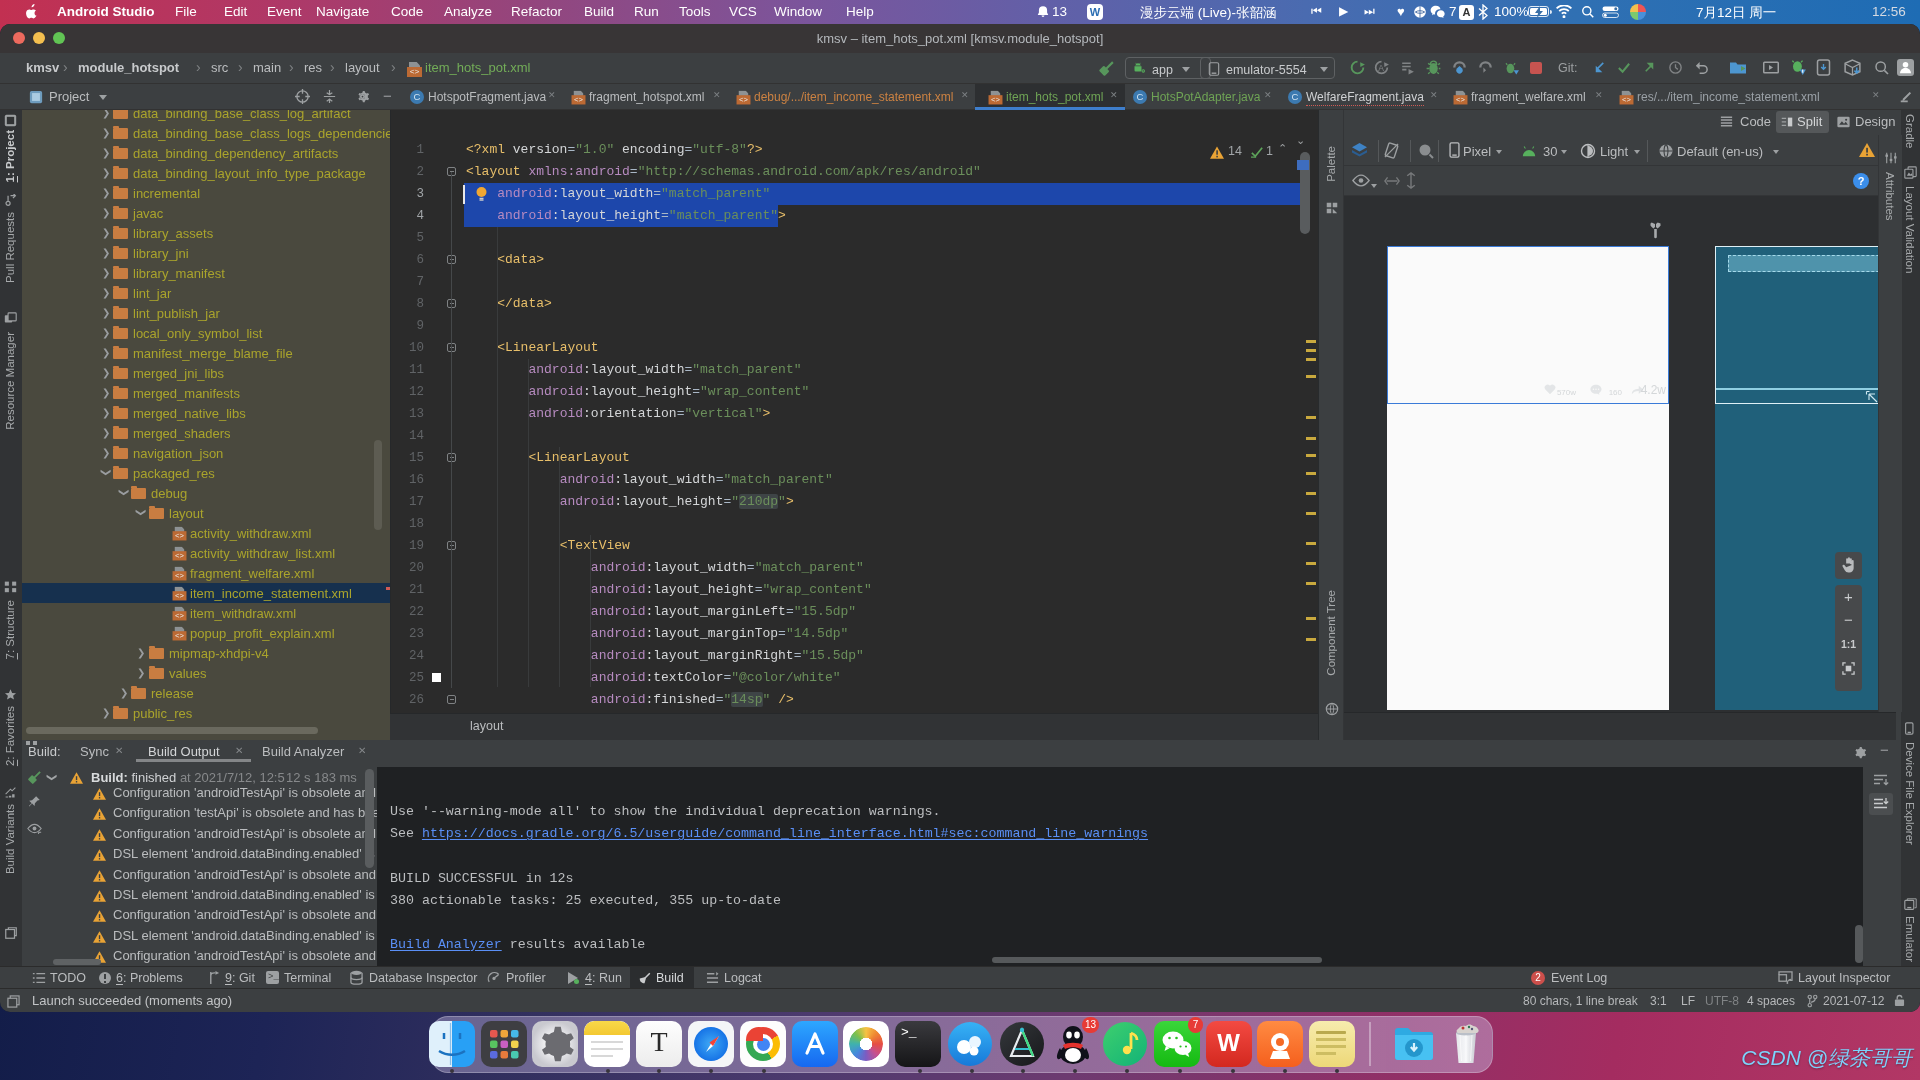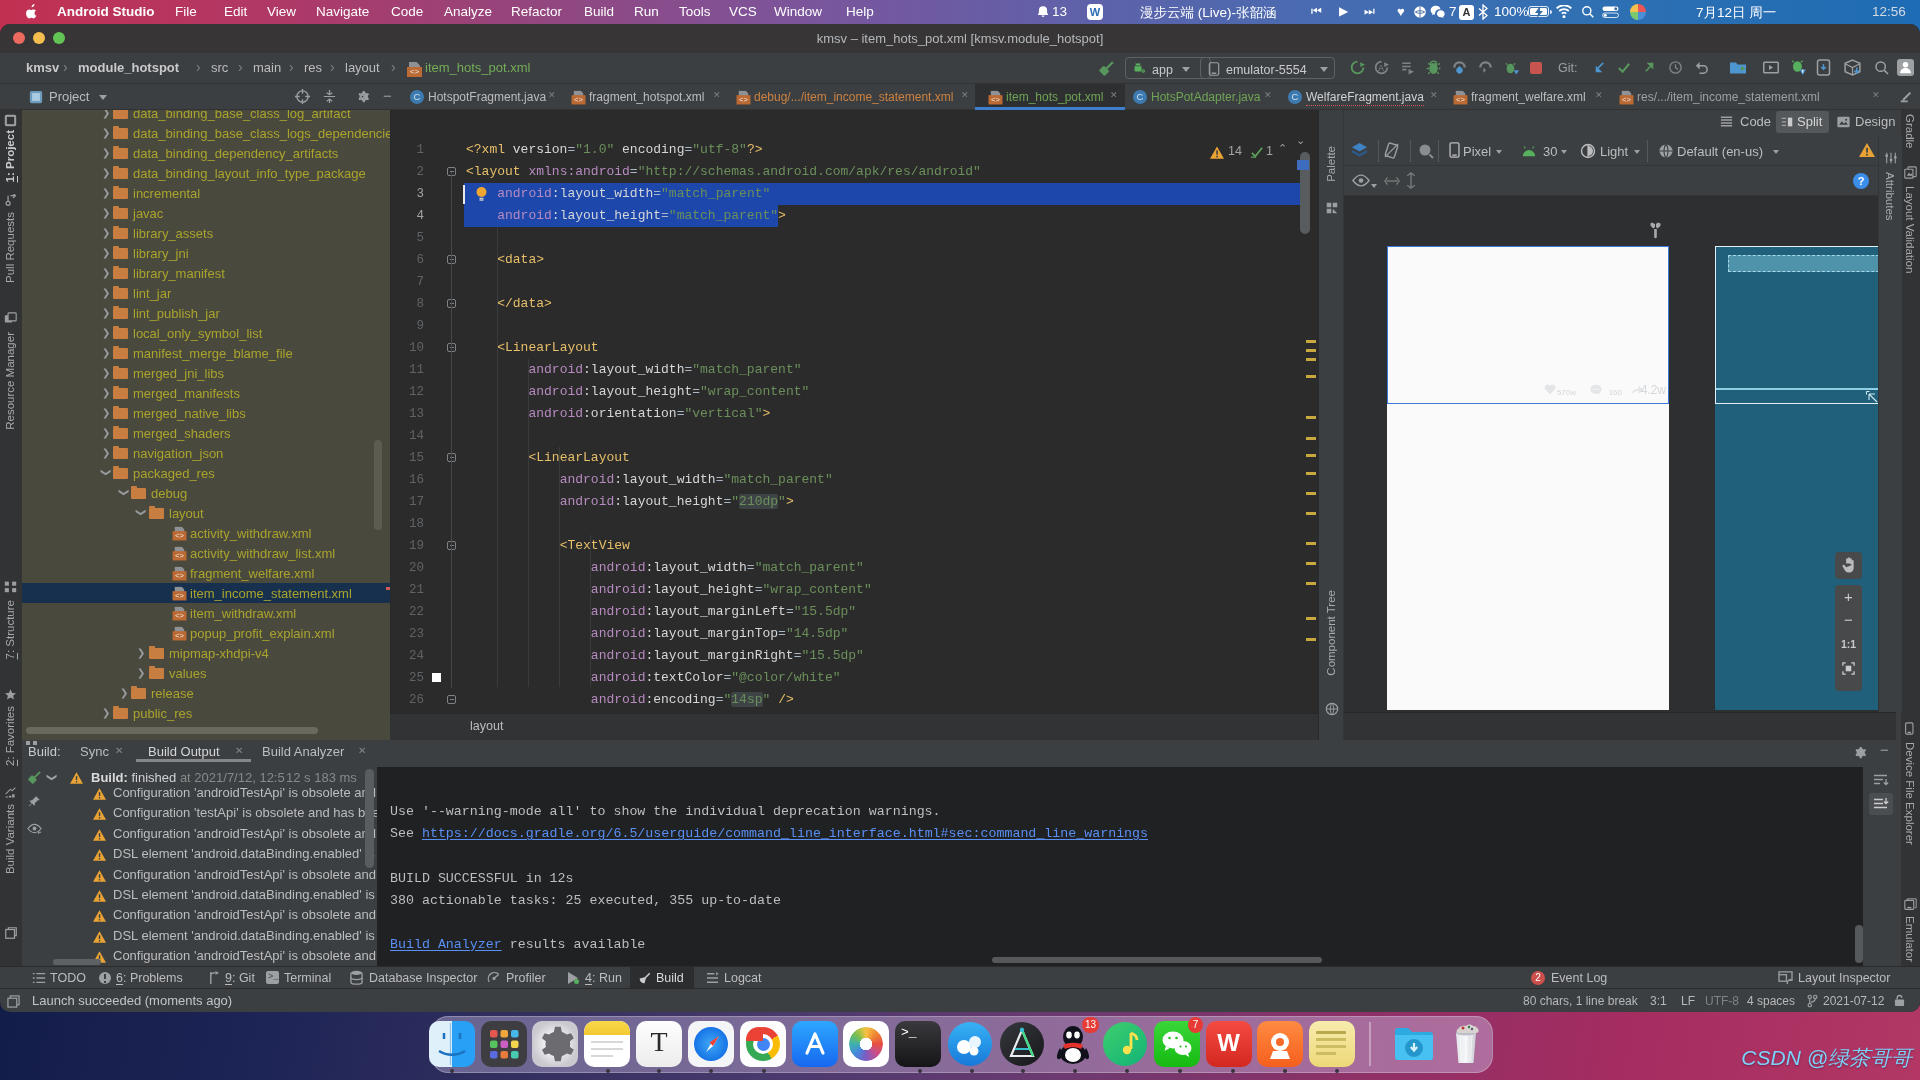--- a/index.html
+++ b/index.html
@@ -90,21 +90,21 @@
 <div id="screen">
   <div class="ab" id="wp-top"></div>
   <div class="ab" id="wp-bottom"></div>
   <div class="ab" id="menubar">
     <svg class="mi" style="left:26px;top:4px" width="15" height="17" viewBox="0 0 14 16">
         <path fill="#fff" d="M9.7 0c.1 1-.3 1.9-.9 2.6-.6.7-1.6 1.2-2.5 1.1-.1-.9.4-1.9 1-2.5C7.9.5 8.9.1 9.7 0zM12.6 12.1c-.5 1.1-1.1 2.2-2 3.1-.6.6-1.3 1.3-2.2 1.3-.9 0-1.2-.6-2.3-.6-1.1 0-1.5.6-2.4.6-.9 0-1.6-.7-2.2-1.4C.3 13.6-.6 10.5.5 8.3 1.1 7 2.3 6.2 3.6 6.2c.9 0 1.8.6 2.3.6.5 0 1.6-.7 2.7-.6.5 0 1.8.2 2.7 1.4-.1.1-1.6 1-1.6 2.9 0 2.3 2 3.1 2 3.1z" transform="scale(0.82)"></path>
       </svg>
     <div class="mi" style="left:57px;font-weight:bold;">Android Studio</div>
     <div class="mi" style="left:175px;">File</div>
     <div class="mi" style="left:224px;">Edit</div>
-    <div class="mi" style="left:267px;">View</div>
+    <div class="mi" style="left:267px;">Event</div>
     <div class="mi" style="left:316px;">Navigate</div>
     <div class="mi" style="left:391px;">Code</div>
     <div class="mi" style="left:444px;">Analyze</div>
     <div class="mi" style="left:511px;">Refactor</div>
     <div class="mi" style="left:584px;">Build</div>
     <div class="mi" style="left:634px;">Run</div>
     <div class="mi" style="left:679px;">Tools</div>
     <div class="mi" style="left:729px;">VCS</div>
     <div class="mi" style="left:774px;">Window</div>
     <div class="mi" style="left:846px;">Help</div>
@@ -593,21 +593,21 @@
         <div class="cl" style="top:469px;">                <i class="ns">android</i><i class="an">:layout_height</i>=<i class="av">"wrap_content"</i></div>
         <div class="ln" style="left:0;top:491px;color:#606366;">22</div>
         <div class="cl" style="top:491px;">                <i class="ns">android</i><i class="an">:layout_marginLeft</i>=<i class="av">"15.5dp"</i></div>
         <div class="ln" style="left:0;top:513px;color:#606366;">23</div>
         <div class="cl" style="top:513px;">                <i class="ns">android</i><i class="an">:layout_marginTop</i>=<i class="av">"14.5dp"</i></div>
         <div class="ln" style="left:0;top:535px;color:#606366;">24</div>
         <div class="cl" style="top:535px;">                <i class="ns">android</i><i class="an">:layout_marginRight</i>=<i class="av">"15.5dp"</i></div>
         <div class="ln" style="left:0;top:557px;color:#606366;">25</div>
         <div class="cl" style="top:557px;">                <i class="ns">android</i><i class="an">:textColor</i>=<i class="av">"@color/white"</i></div>
         <div class="ln" style="left:0;top:579px;color:#606366;">26</div>
-        <div class="cl" style="top:579px;">                <i class="ns">android</i><i class="an">:encoding</i>=<i class="av">"<b class="hl">14sp</b>"</i> <i class="tg">/&gt;</i></div>
+        <div class="cl" style="top:579px;">                <i class="ns">android</i><i class="an">:finished</i>=<i class="av">"<b class="hl">14sp</b>"</i> <i class="tg">/&gt;</i></div>
         <div class="fold" style="top:57px;"></div>
         <div class="fold" style="top:145px;"></div>
         <div class="fold" style="top:189px;"></div>
         <div class="fold" style="top:233px;"></div>
         <div class="fold" style="top:343px;"></div>
         <div class="fold" style="top:431px;"></div>
         <div class="fold" style="top:585px;"></div>
         <div class="ab" style="left:61px;top:62px;width:1px;height:516px;background:#45484a;"></div>
         <div class="ab" style="left:73px;top:75px;width:2px;height:19px;background:#e8e8e8;"></div>
         <svg class="ab" style="left:84px;top:76px" width="15" height="16" viewBox="0 0 15 16">

